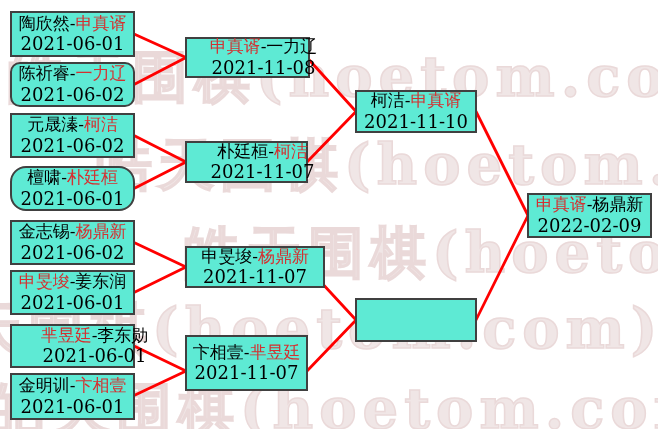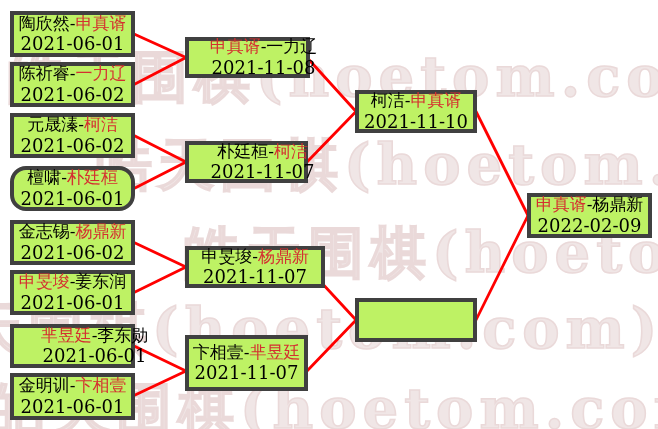--- a/index.html
+++ b/index.html
@@ -27,36 +27,36 @@
   .w2{left:184px; top:216px;}
   .w3{left:-96px; top:292px;}
   .w4{left:-8px;  top:372px;}
   
   #wires{position:absolute;left:0;top:0;z-index:1;}
   
   .box{
     position:absolute;
     z-index:2;
     box-sizing:border-box;
-    border:4px solid #404040;
-    background:#bef264;
+    border:2px solid #404040;
+    background:#5eead4;
     display:flex;
     flex-direction:column;
     align-items:center;
     justify-content:center;
     text-align:center;
     line-height:1.22;
   }
   .nm{font-size:17px;white-space:nowrap;}
   .dt{font-size:18px;color:#000000;white-space:nowrap;text-align:right;}
   .k{color:#000000;}
   .r{color:#d43030;}
   
   .m0{left:10px;top:11px;width:125px;height:46px;}
-  .m1{left:10px;top:62px;width:125px;height:45px;}
+  .m1{left:10px;top:62px;width:125px;height:45px;border-radius:10px;}
   .m2{left:10px;top:113px;width:125px;height:45px;}
   .m3{left:10px;top:166px;width:125px;height:45px;border-radius:16px;}
   .m4{left:10px;top:220px;width:125px;height:45px;}
   .m5{left:10px;top:270px;width:125px;height:45px;}
   .m6{left:10px;top:324px;width:125px;height:44px;padding-left:44px;}
   .m7{left:10px;top:373px;width:125px;height:47px;}
   
   .m8{left:185px;top:37px;width:125px;height:41px;padding-left:32px;}
   .m9{left:185px;top:141px;width:123px;height:42px;padding-left:32px;}
   .m10{left:185px;top:246px;width:140px;height:42px;}

